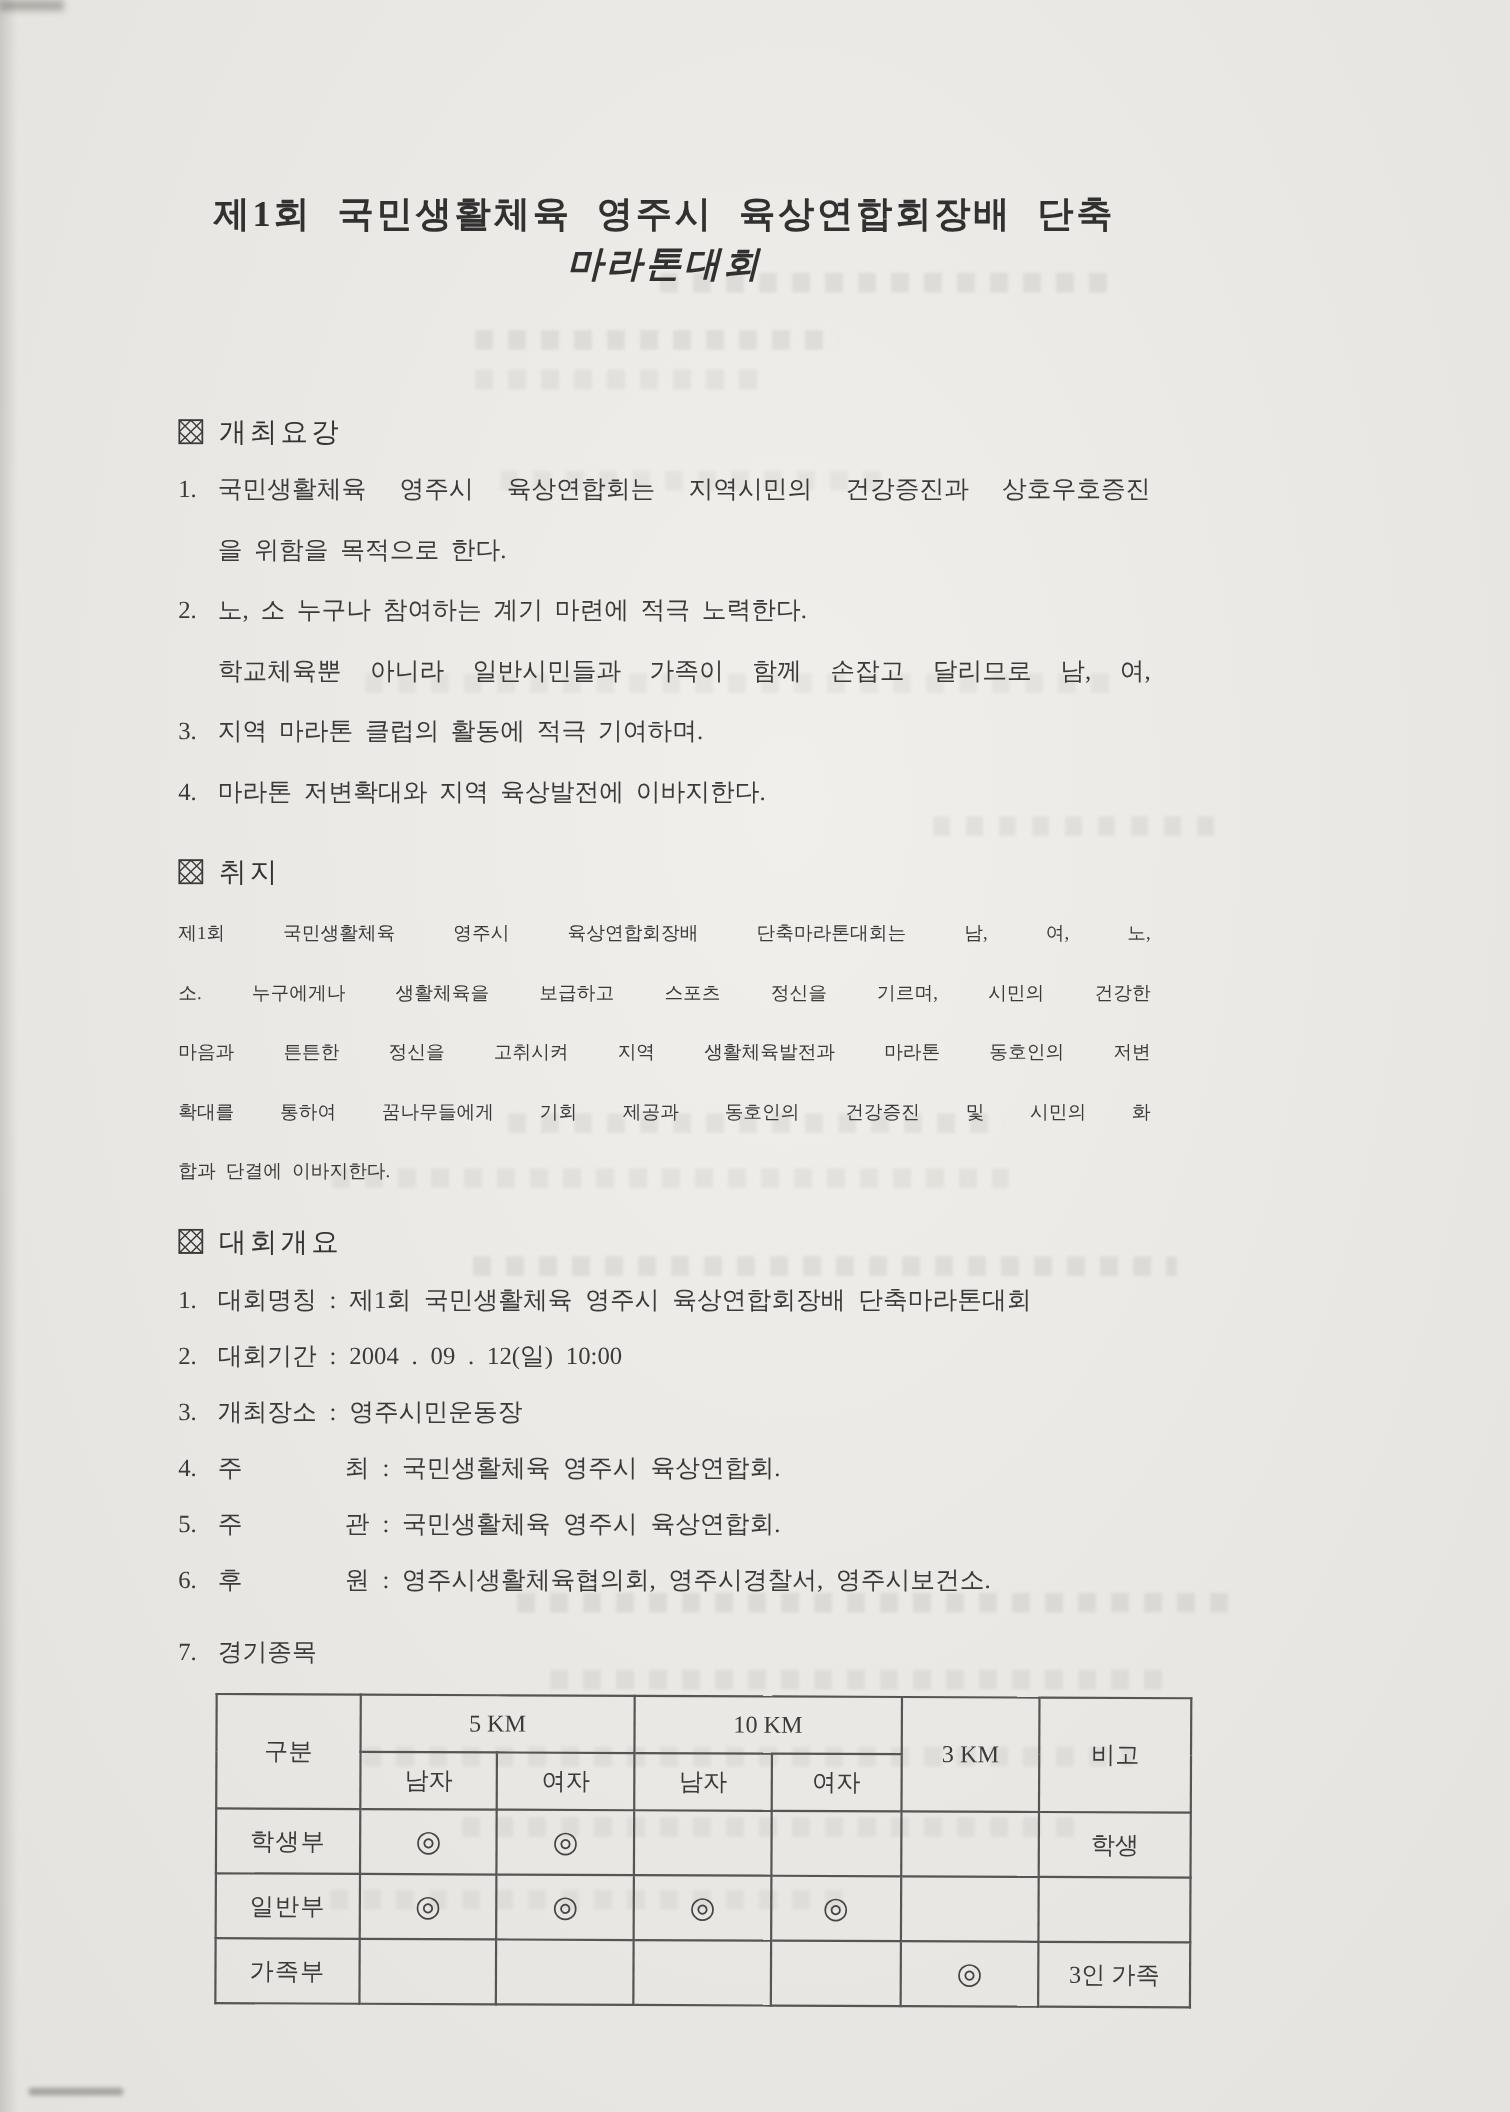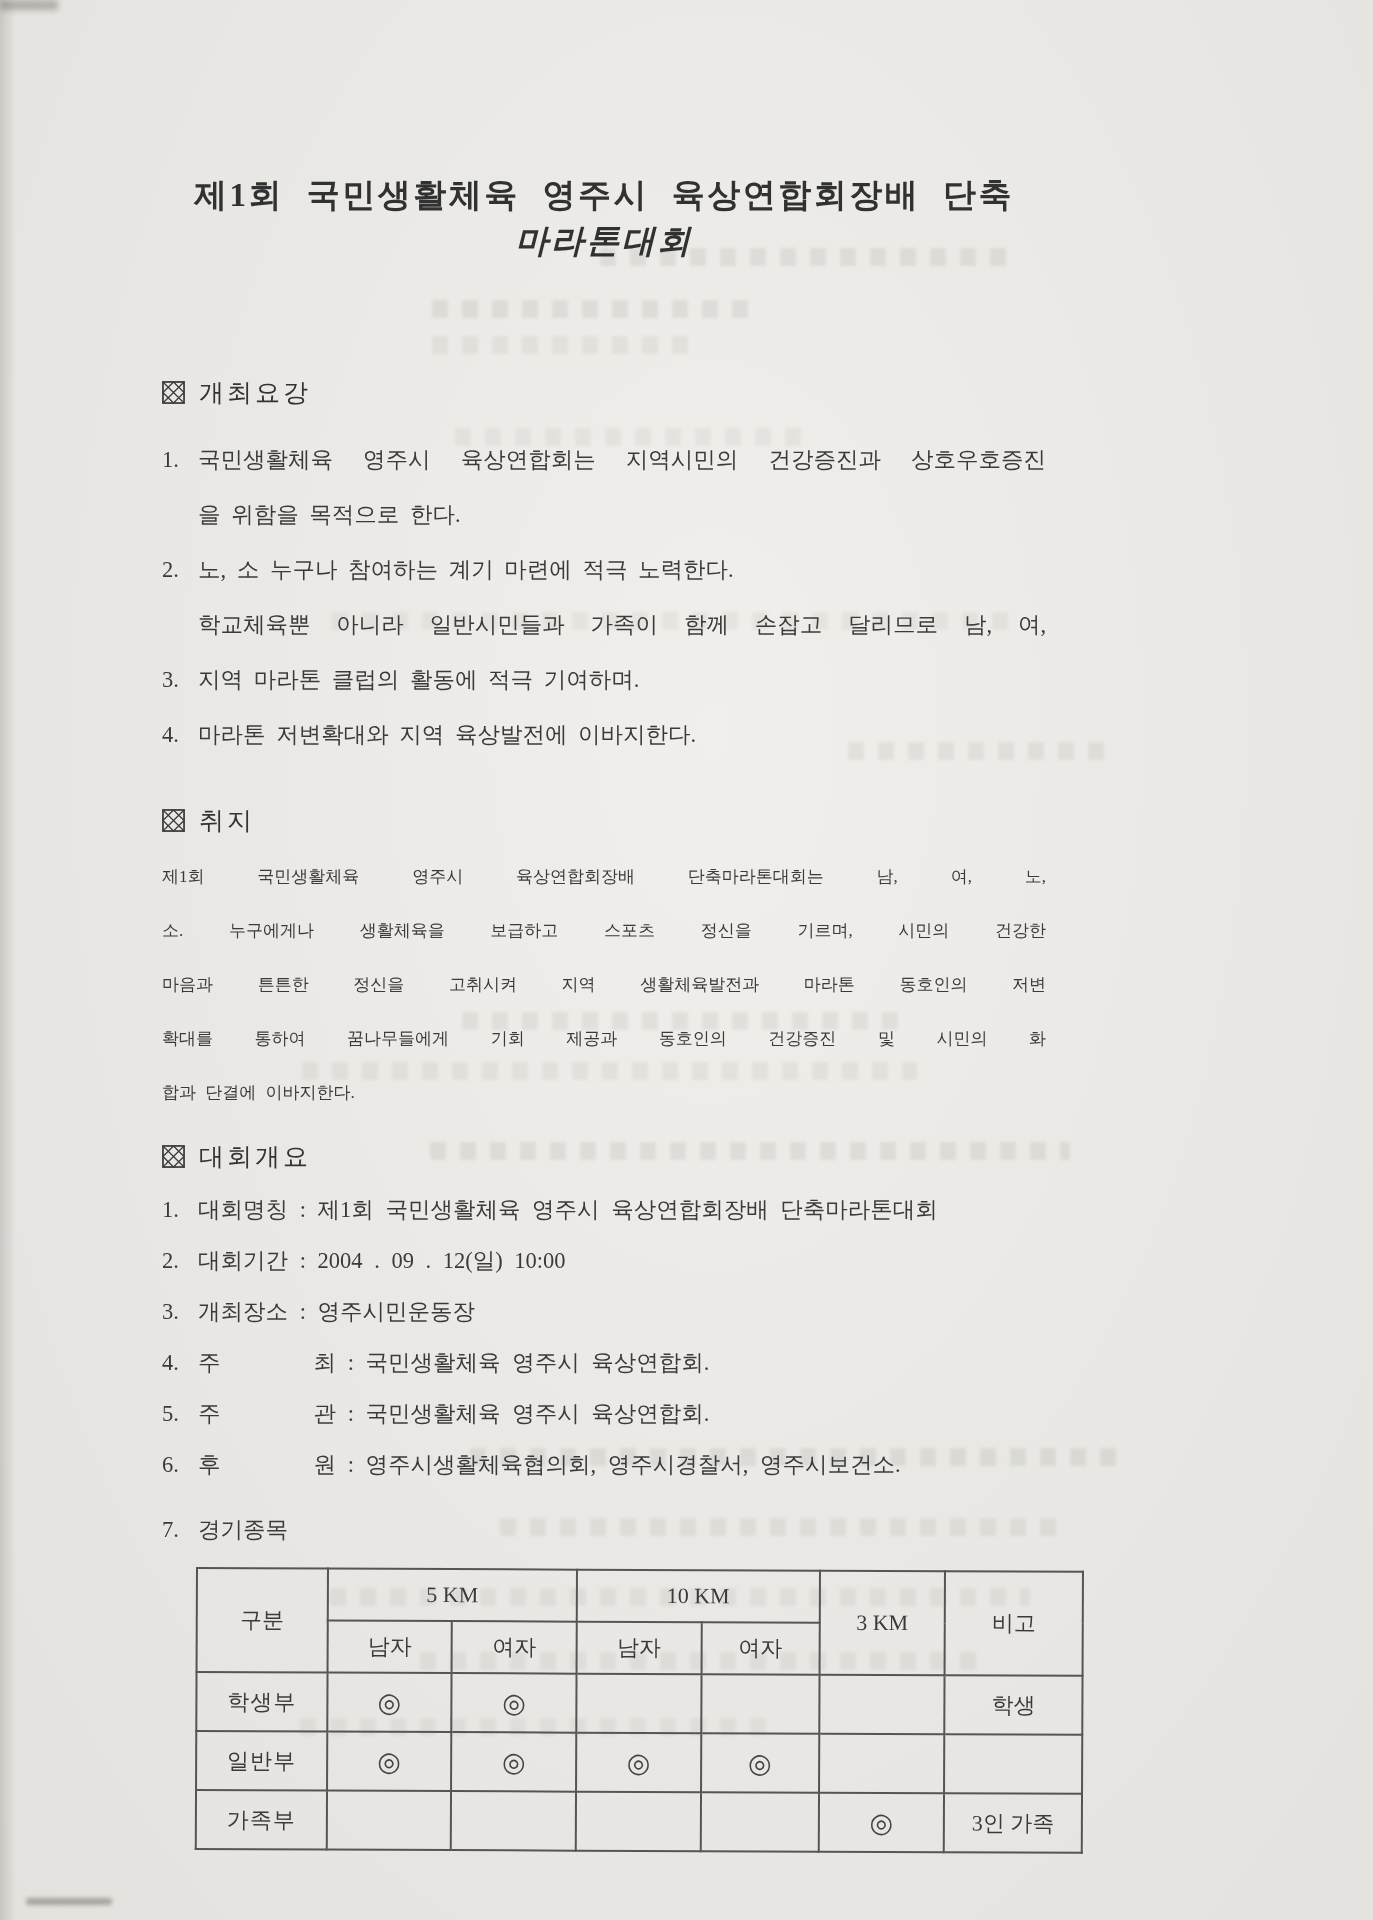--- a/index.html
+++ b/index.html
@@ -41,28 +41,28 @@
   .content{position:absolute;left:162px;top:172px;width:884px;z-index:2;}
 
   .title{ text-align:center; font-size:33px; line-height:46px;
     letter-spacing:2.5px; word-spacing:12px; color:#313131; margin:0 0 108px 0;}
   .title .t2{margin-top:12px;font-style:italic;}
 
   .sec-head{display:flex;align-items:center;gap:14px;height:40px;
     font-size:25px;letter-spacing:3px;color:#333;}
   .sec-head svg{flex:none;color:#3a3a3a;}
 
-  .sec1 .sec-head{margin-bottom:20px;}
+  .sec1 .sec-head{margin-bottom:5px;}
   .item{display:flex;font-size:22.5px;word-spacing:5px;}
   .num{flex:none;width:36px;line-height:55px;}
   .itext{flex:1;}
   .line{display:block;line-height:55px;}
   .fill{text-align:justify;text-align-last:justify;}
 
-  .sec2{margin-top:38px;}
+  .sec2{margin-top:25px;}
   .sec2 .sec-head{margin-bottom:10px;}
   .para .pline{display:block;font-size:17px;line-height:54px;word-spacing:5px;}
 
   .sec3{margin-top:16px;}
   .sec3 .sec-head{margin-bottom:8px;}
   .ov{display:flex;font-size:22.5px;}
   .ov .num{line-height:51px;}
   .ov-text{white-space:pre;line-height:51px;word-spacing:6px;}
   .ov-last{margin-top:14px;}
 

